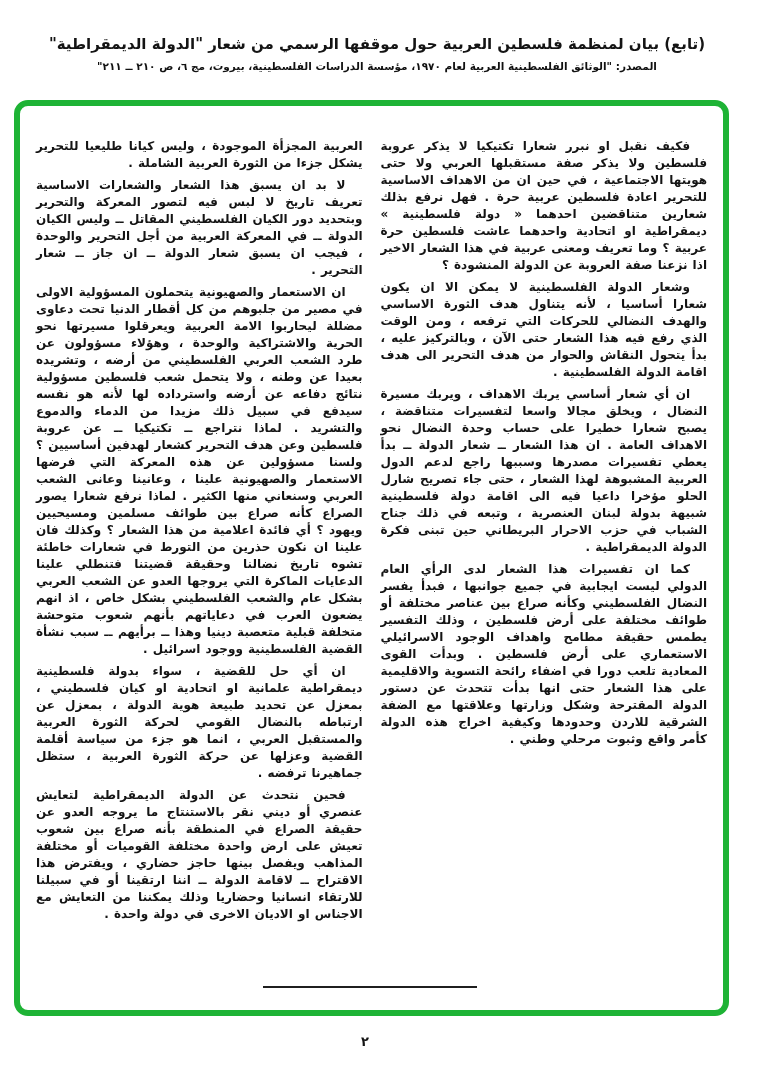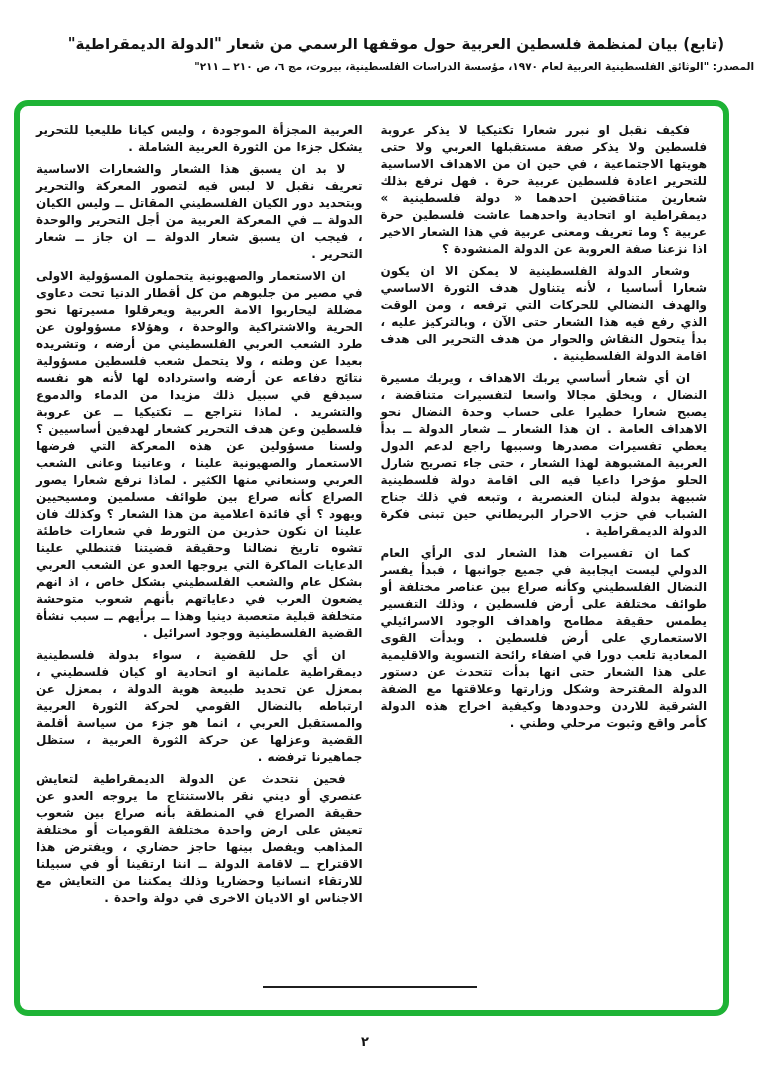--- a/index.html
+++ b/index.html
@@ -1,31 +1,31 @@
 <!DOCTYPE html>
 <html lang="ar"><head>
 <meta charset="utf-8">
 <style>
   html,body{margin:0;padding:0;}
   body{
     width:758px;height:1078px;position:relative;background:#ffffff;
     font-family:"DejaVu Sans",sans-serif;color:#141414;overflow:hidden;
   }
-  .header{position:absolute;top:34px;left:0;width:754px;text-align:right;direction:rtl;}
+  .header{position:absolute;top:34px;left:0;width:754px;text-align:center;direction:rtl;}
   .doc-title{font-size:15px;font-weight:bold;line-height:20px;margin:0 30px;}
   .doc-source{font-size:10.5px;font-weight:bold;margin-top:6px;color:#111;}
   .frame{
     position:absolute;left:14px;top:100px;width:715px;height:916px;
     box-sizing:border-box;border-radius:14px;background:#fff;
   }
   .columns{
     position:absolute;left:16px;top:16px;right:16px;bottom:16px;
     display:flex;direction:rtl;gap:18px;
   }
-  .col{flex:1;text-align:justify;direction:rtl;}
+  .col{flex:1;text-align:justify;direction:rtl;margin-top:16px;}
   .para{
     margin:0 0 5px 0;font-size:12px;line-height:17px;font-weight:bold;
     text-indent:17px;word-spacing:1px;
   }
   .para.no-indent{text-indent:0;}
   .footnote-rule{position:absolute;left:263px;top:986px;width:214px;height:2px;background:#1f1f1f;}
   .page-number{
     position:absolute;top:1034px;left:0;width:730px;text-align:center;
     font-size:13px;font-weight:bold;
   }
@@ -41,21 +41,21 @@
 <div class="frame" style="border:6px solid #1eb335;">
   <div class="columns">
     <div class="col">
         <p class="para">فكيف نقبل او نبرر شعارا تكتيكيا لا يذكر عروبة فلسطين ولا يذكر صفة مستقبلها العربي ولا حتى هويتها الاجتماعية ، في حين ان من الاهداف الاساسية للتحرير اعادة فلسطين عربية حرة . فهل نرفع بذلك شعارين متناقضين احدهما « دولة فلسطينية » ديمقراطية او اتحادية واحدهما عاشت فلسطين حرة عربية ؟ وما تعريف ومعنى عربية في هذا الشعار الاخير اذا نزعنا صفة العروبة عن الدولة المنشودة ؟</p>
         <p class="para">وشعار الدولة الفلسطينية لا يمكن الا ان يكون شعارا أساسيا ، لأنه يتناول هدف الثورة الاساسي والهدف النضالي للحركات التي ترفعه ، ومن الوقت الذي رفع فيه هذا الشعار حتى الآن ، وبالتركيز عليه ، بدأ يتحول النقاش والحوار من هدف التحرير الى هدف اقامة الدولة الفلسطينية .</p>
         <p class="para">ان أي شعار أساسي يربك الاهداف ، ويربك مسيرة النضال ، ويخلق مجالا واسعا لتفسيرات متناقضة ، يصبح شعارا خطيرا على حساب وحدة النضال نحو الاهداف العامة . ان هذا الشعار ــ شعار الدولة ــ بدأ يعطي تفسيرات مصدرها وسببها راجع لدعم الدول العربية المشبوهة لهذا الشعار ، حتى جاء تصريح شارل الحلو مؤخرا داعيا فيه الى اقامة دولة فلسطينية شبيهة بدولة لبنان العنصرية ، وتبعه في ذلك جناح الشباب في حزب الاحرار البريطاني حين تبنى فكرة الدولة الديمقراطية .</p>
         <p class="para">كما ان تفسيرات هذا الشعار لدى الرأي العام الدولي ليست ايجابية في جميع جوانبها ، فبدأ يفسر النضال الفلسطيني وكأنه صراع بين عناصر مختلفة أو طوائف مختلفة على أرض فلسطين ، وذلك التفسير يطمس حقيقة مطامح واهداف الوجود الاسرائيلي الاستعماري على أرض فلسطين . وبدأت القوى المعادية تلعب دورا في اضفاء رائحة التسوية والاقليمية على هذا الشعار حتى انها بدأت تتحدث عن دستور الدولة المقترحة وشكل وزارتها وعلاقتها مع الضفة الشرقية للاردن وحدودها وكيفية اخراج هذه الدولة كأمر واقع وثبوت مرحلي وطني .</p>
       </div>
     <div class="col">
         <p class="para no-indent">العربية المجزأة الموجودة ، وليس كيانا طليعيا للتحرير يشكل جزءا من الثورة العربية الشاملة .</p>
-        <p class="para">لا بد ان يسبق هذا الشعار والشعارات الاساسية تعريف نقبل لا لبس فيه لتصور المعركة والتحرير وبتحديد دور الكيان الفلسطيني المقاتل ــ وليس الكيان الدولة ــ في المعركة العربية من أجل التحرير والوحدة ، فيجب ان يسبق شعار الدولة ــ ان جاز ــ شعار التحرير .</p>
+        <p class="para">لا بد ان يسبق هذا الشعار والشعارات الاساسية تعريف تاريخ لا لبس فيه لتصور المعركة والتحرير وبتحديد دور الكيان الفلسطيني المقاتل ــ وليس الكيان الدولة ــ في المعركة العربية من أجل التحرير والوحدة ، فيجب ان يسبق شعار الدولة ــ ان جاز ــ شعار التحرير .</p>
         <p class="para">ان الاستعمار والصهيونية يتحملون المسؤولية الاولى في مصير من جلبوهم من كل أقطار الدنيا تحت دعاوى مضللة ليحاربوا الامة العربية ويعرقلوا مسيرتها نحو الحرية والاشتراكية والوحدة ، وهؤلاء مسؤولون عن طرد الشعب العربي الفلسطيني من أرضه ، وتشريده بعيدا عن وطنه ، ولا يتحمل شعب فلسطين مسؤولية نتائج دفاعه عن أرضه واسترداده لها لأنه هو نفسه سيدفع في سبيل ذلك مزيدا من الدماء والدموع والتشريد . لماذا نتراجع ــ تكتيكيا ــ عن عروبة فلسطين وعن هدف التحرير كشعار لهدفين أساسيين ؟ ولسنا مسؤولين عن هذه المعركة التي فرضها الاستعمار والصهيونية علينا ، وعانينا وعانى الشعب العربي وسنعاني منها الكثير . لماذا نرفع شعارا يصور الصراع كأنه صراع بين طوائف مسلمين ومسيحيين ويهود ؟ أي فائدة اعلامية من هذا الشعار ؟ وكذلك فان علينا ان نكون حذرين من التورط في شعارات خاطئة تشوه تاريخ نضالنا وحقيقة قضيتنا فتنطلي علينا الدعايات الماكرة التي يروجها العدو عن الشعب العربي بشكل عام والشعب الفلسطيني بشكل خاص ، اذ انهم يضعون العرب في دعاياتهم بأنهم شعوب متوحشة متخلفة قبلية متعصبة دينيا وهذا ــ برأيهم ــ سبب نشأة القضية الفلسطينية ووجود اسرائيل .</p>
         <p class="para">ان أي حل للقضية ، سواء بدولة فلسطينية ديمقراطية علمانية او اتحادية او كيان فلسطيني ، بمعزل عن تحديد طبيعة هوية الدولة ، بمعزل عن ارتباطه بالنضال القومي لحركة الثورة العربية والمستقبل العربي ، انما هو جزء من سياسة أقلمة القضية وعزلها عن حركة الثورة العربية ، ستظل جماهيرنا ترفضه .</p>
         <p class="para">فحين نتحدث عن الدولة الديمقراطية لتعايش عنصري أو ديني نقر بالاستنتاج ما يروجه العدو عن حقيقة الصراع في المنطقة بأنه صراع بين شعوب تعيش على ارض واحدة مختلفة القوميات أو مختلفة المذاهب ويفصل بينها حاجز حضاري ، ويفترض هذا الاقتراح ــ لاقامة الدولة ــ اننا ارتقينا أو في سبيلنا للارتقاء انسانيا وحضاريا وذلك يمكننا من التعايش مع الاجناس او الاديان الاخرى في دولة واحدة .</p>
       </div>
   </div>
 </div>
 
 <div class="footnote-rule"></div>
 
 <div class="page-number">٢</div>

